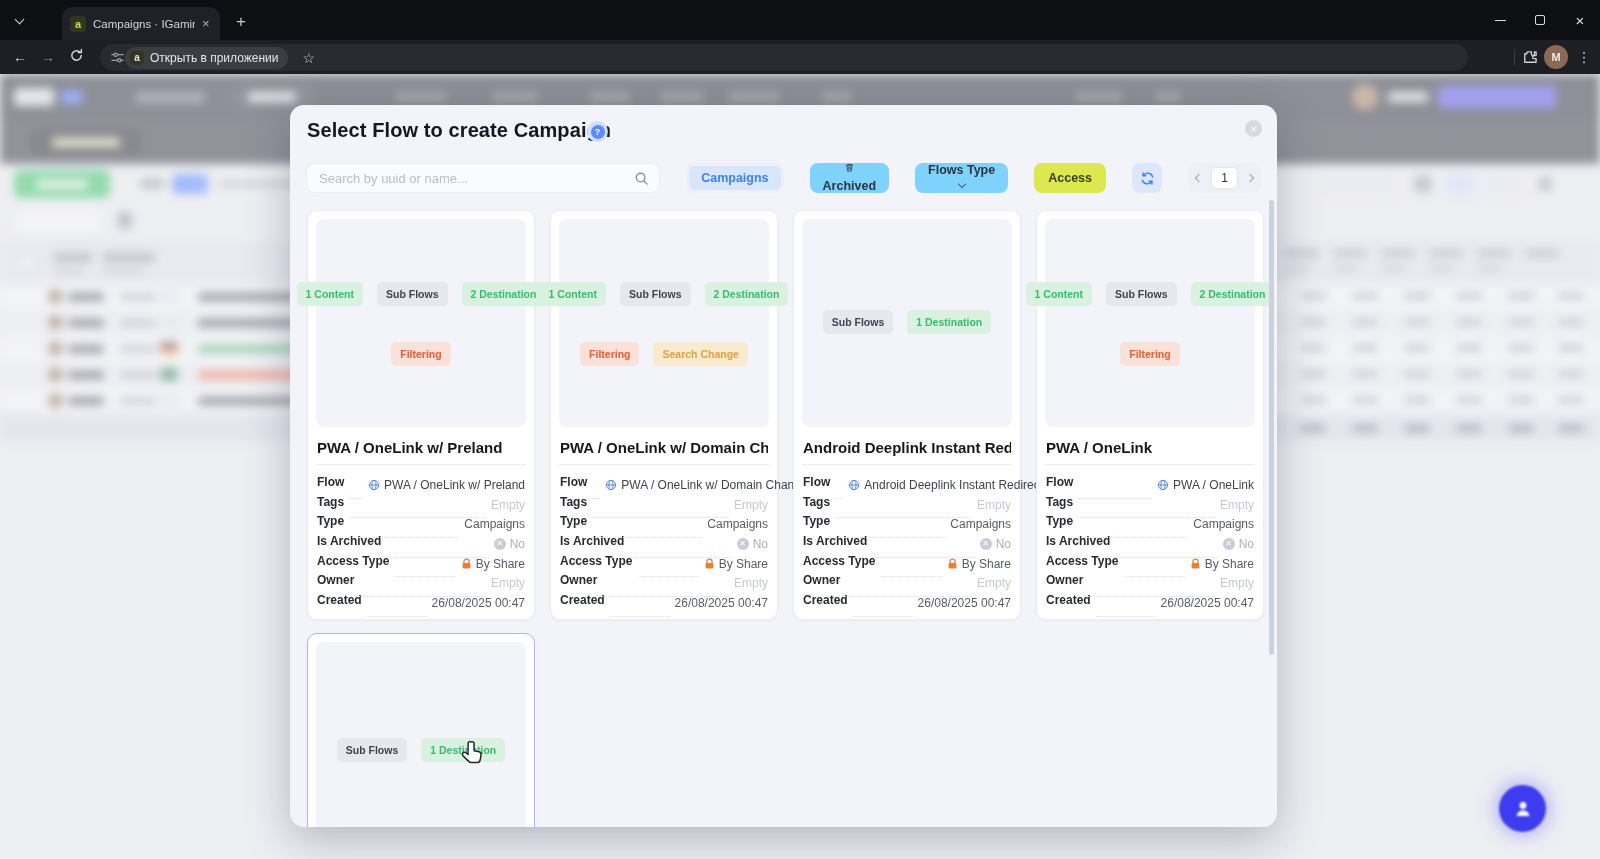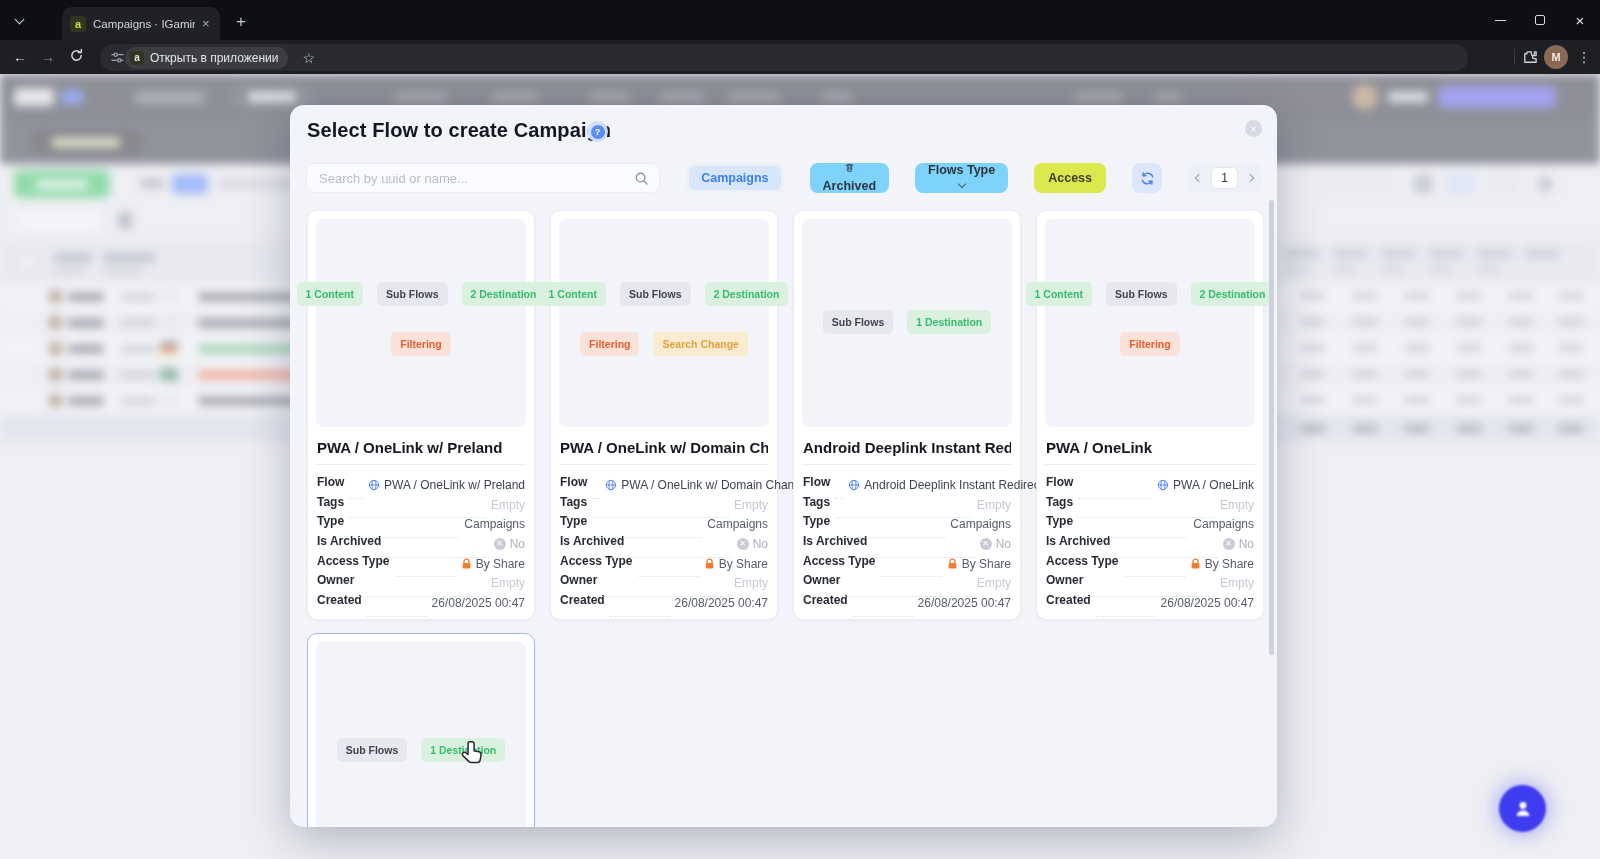--- a/index.html
+++ b/index.html
@@ -71,21 +71,21 @@
   .m-scroll { position:absolute; right:3px; top:95px; width:5px; height:455px; background:#cdd1dd; border-radius:3px; }
 
   
   .card { position:absolute; width:228px; height:410px; background:#fff; border:1px solid #ececf2; border-radius:10px; box-shadow:0 1px 3px rgba(30,35,60,0.05); }
   .card.c0 { left:17px; top:105px; } .card.c1 { left:260px; top:105px; }
   .card.c2 { left:503px; top:105px; } .card.c3 { left:746px; top:105px; }
   .card.partial { left:17px; top:528px; height:240px; border:1.5px solid #a9b8f0; }
   .preview { position:absolute; left:8px; top:8px; width:210px; height:208px; background:#f3f4f9; border-radius:8px; }
   .partial .preview { height:226px; }
   .badges-row { position:absolute; left:0; right:0; display:flex; justify-content:center; gap:14px; }
-  .row1 { top:63px; } .row2 { top:113px; } .row-c { top:91px; } .row-p { top:96px; }
+  .row1 { top:63px; } .row2 { top:123px; } .row-c { top:91px; } .row-p { top:96px; }
   .badge { display:inline-flex; align-items:center; font-size:10.5px; font-weight:700; padding:6px 9px; border-radius:5px; white-space:nowrap; }
   .b-green { background:#d9f1de; color:#35bd6d; }
   .b-gray  { background:#e7e8ed; color:#3e4350; }
   .b-red   { background:#fbe2d8; color:#ef5a2e; }
   .b-orange{ background:#f8ebd0; color:#e2a23c; }
   .card-title { position:absolute; left:9px; right:9px; top:228px; font-size:15px; font-weight:700; color:#15181f; white-space:nowrap; overflow:hidden; }
   .card-div { position:absolute; left:8px; right:8px; top:253px; height:1px; background:#eaebf1; }
   .details { position:absolute; left:9px; right:9px; top:264px; }
   .drow { display:flex; height:19.7px; font-size:12px; }
   .dlabel { font-weight:700; color:#272b34; white-space:nowrap; }

